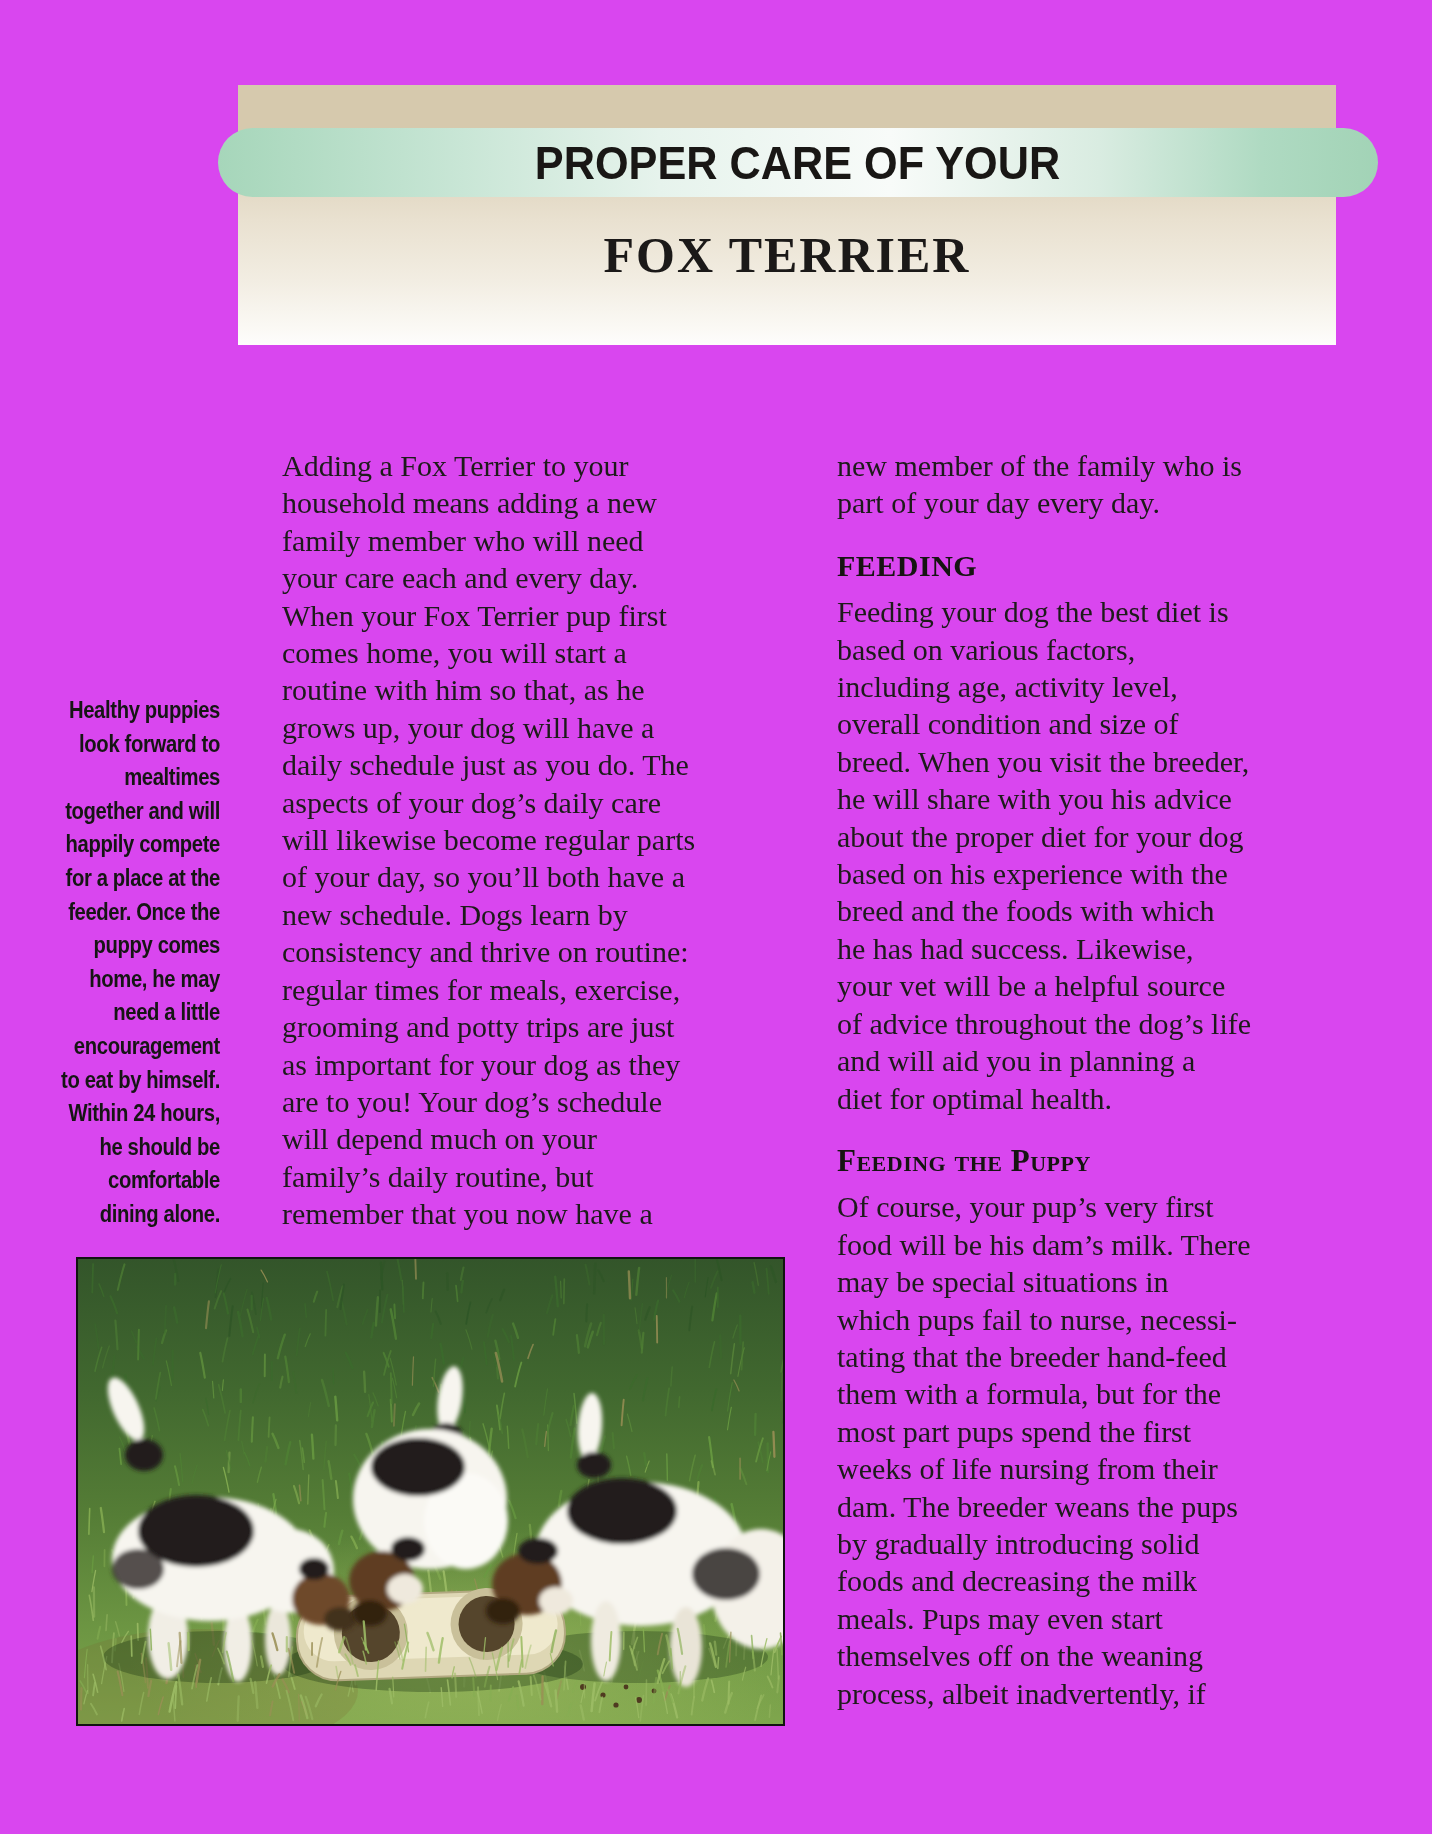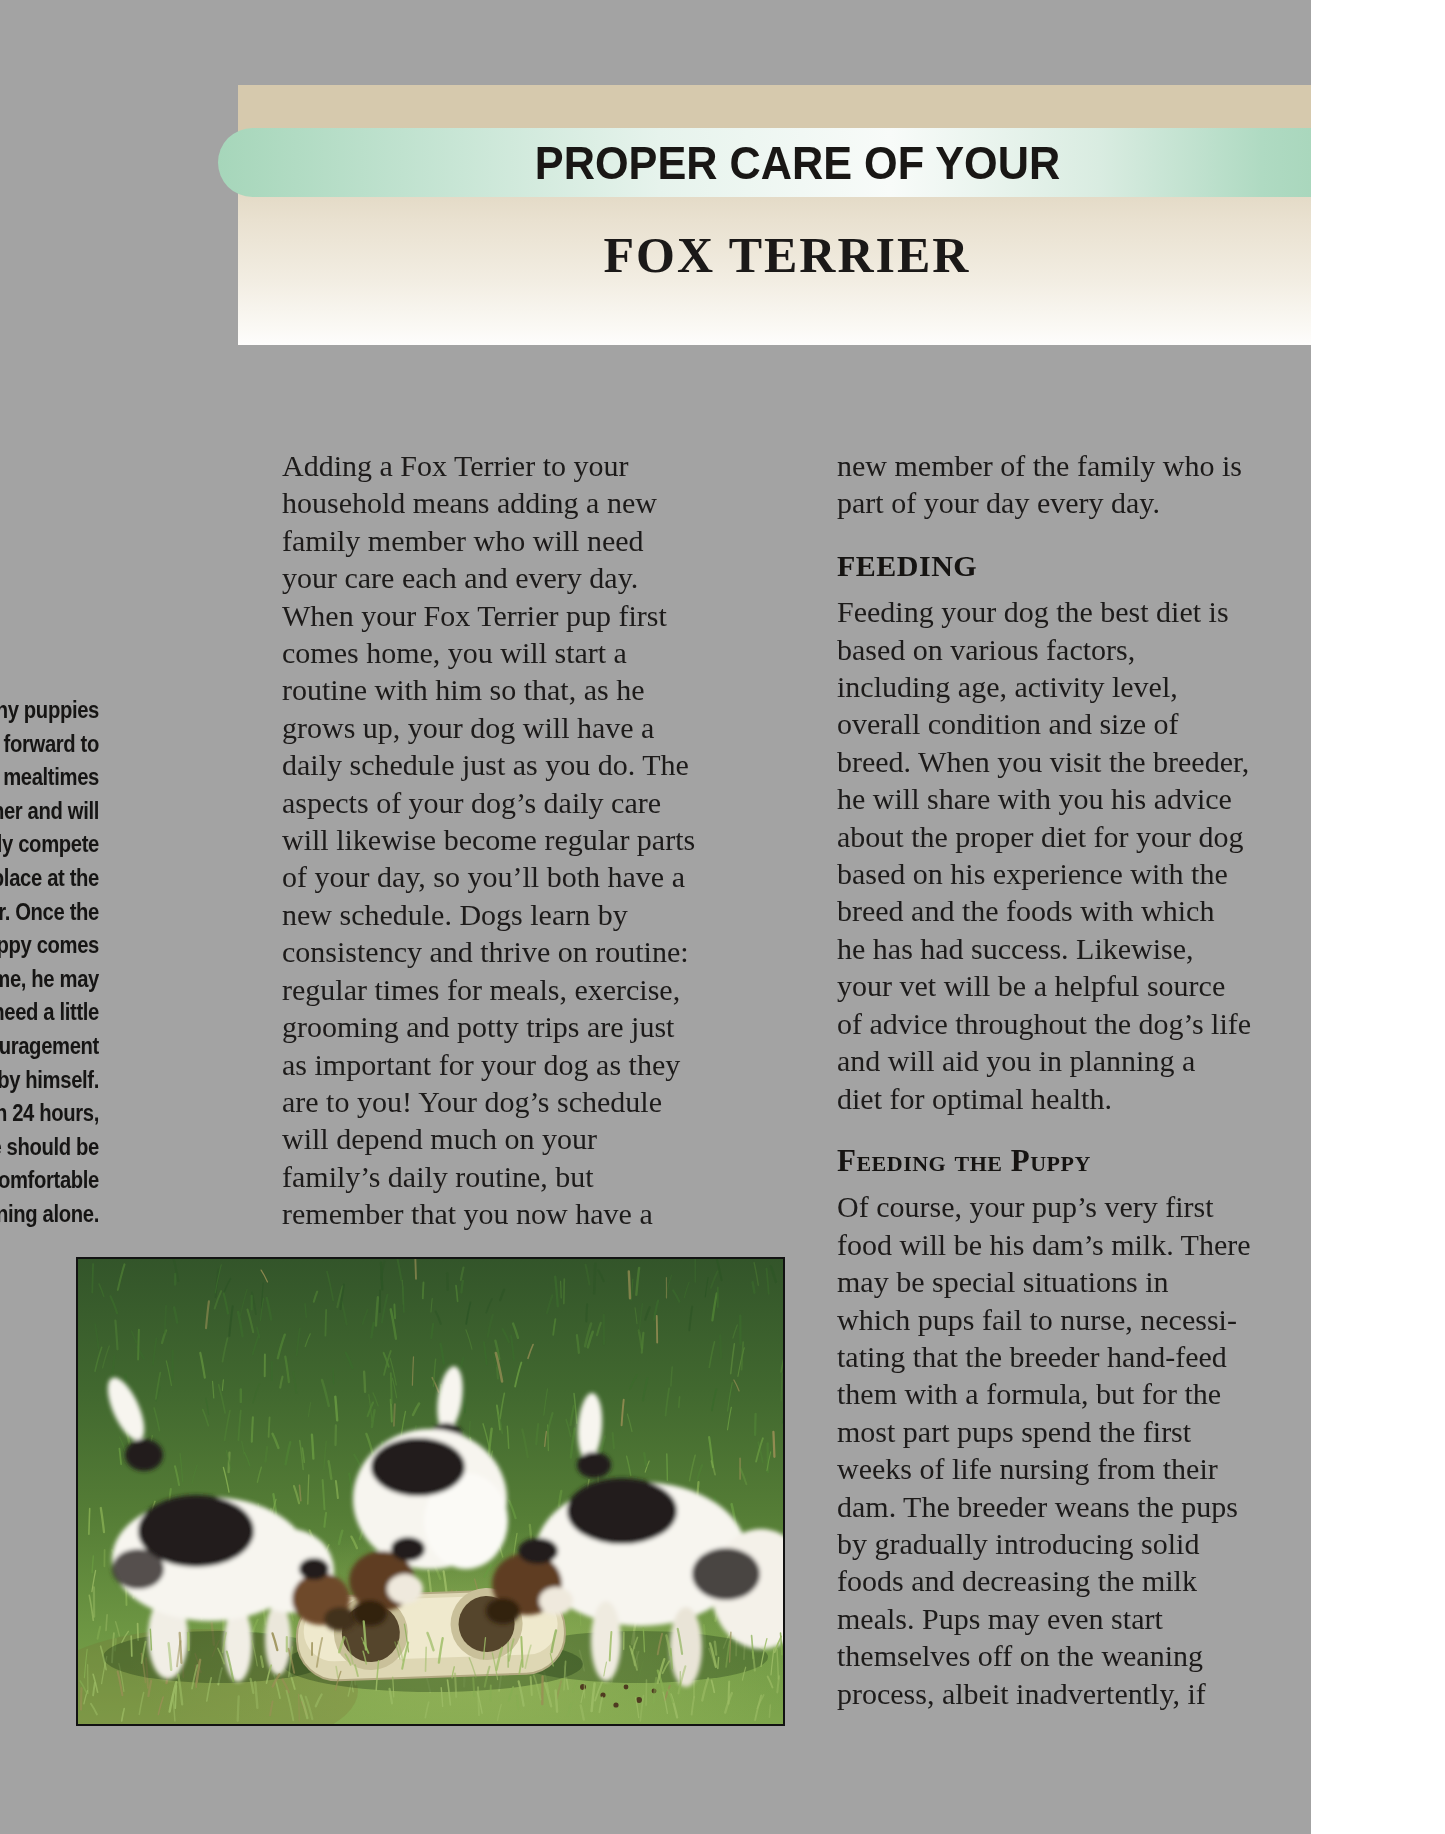--- a/index.html
+++ b/index.html
@@ -1,16 +1,16 @@
 <!DOCTYPE html>
 <html><head>
 <meta charset="utf-8">
 <style>
   html,body{margin:0;padding:0;background:#fff;}
-  .page{position:relative;width:1311px;height:1834px;background:#a3a3a3;overflow:hidden;
+  .page{position:relative;width:1432px;height:1834px;background:#d946ef;overflow:hidden;
         font-family:"Liberation Serif",serif;color:#1d1b1a;}
 
   
   .band{position:absolute;left:238px;top:85px;width:1098px;height:260px;
         background:linear-gradient(180deg,#d6c9ad 0%,#d6c9ad 17%,#ddd2bb 30%,
                    #e9e1d0 52%,#f2ede2 75%,#faf8f3 92%,#fefdfc 100%);}
   .pill{position:absolute;left:218px;top:128px;width:1160px;height:69px;border-radius:35px;
         background:linear-gradient(90deg,#a6d6ba 0%,#c0e2cf 16%,#e6f3ec 38%,#f8fbf9 58%,
                    #d9ecE1 76%,#afdAc2 90%,#a2d3b6 100%);
         display:flex;align-items:center;justify-content:center;}

